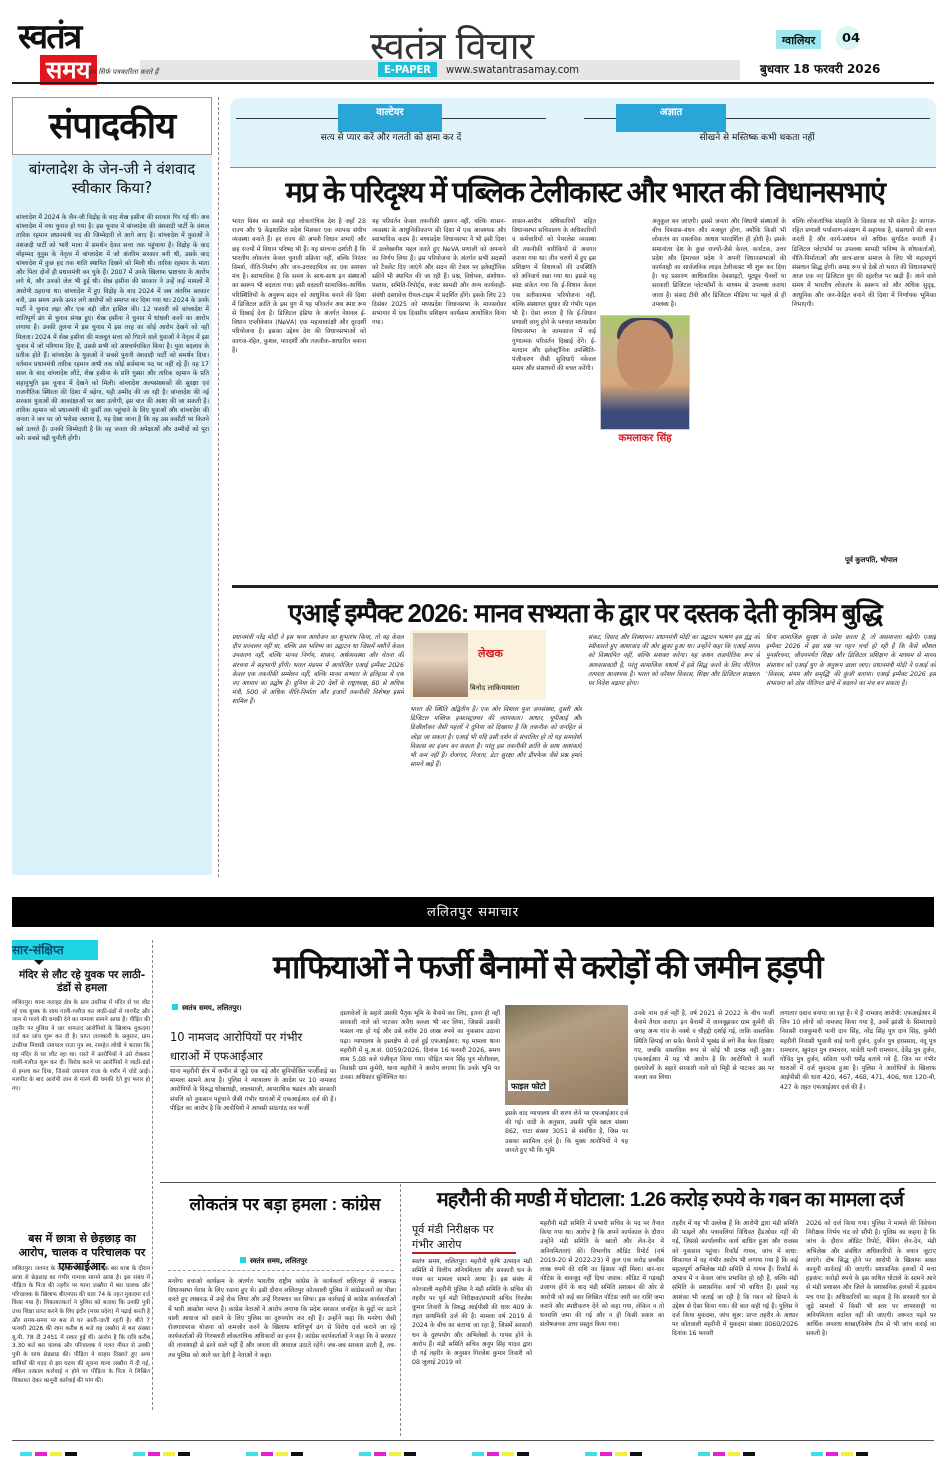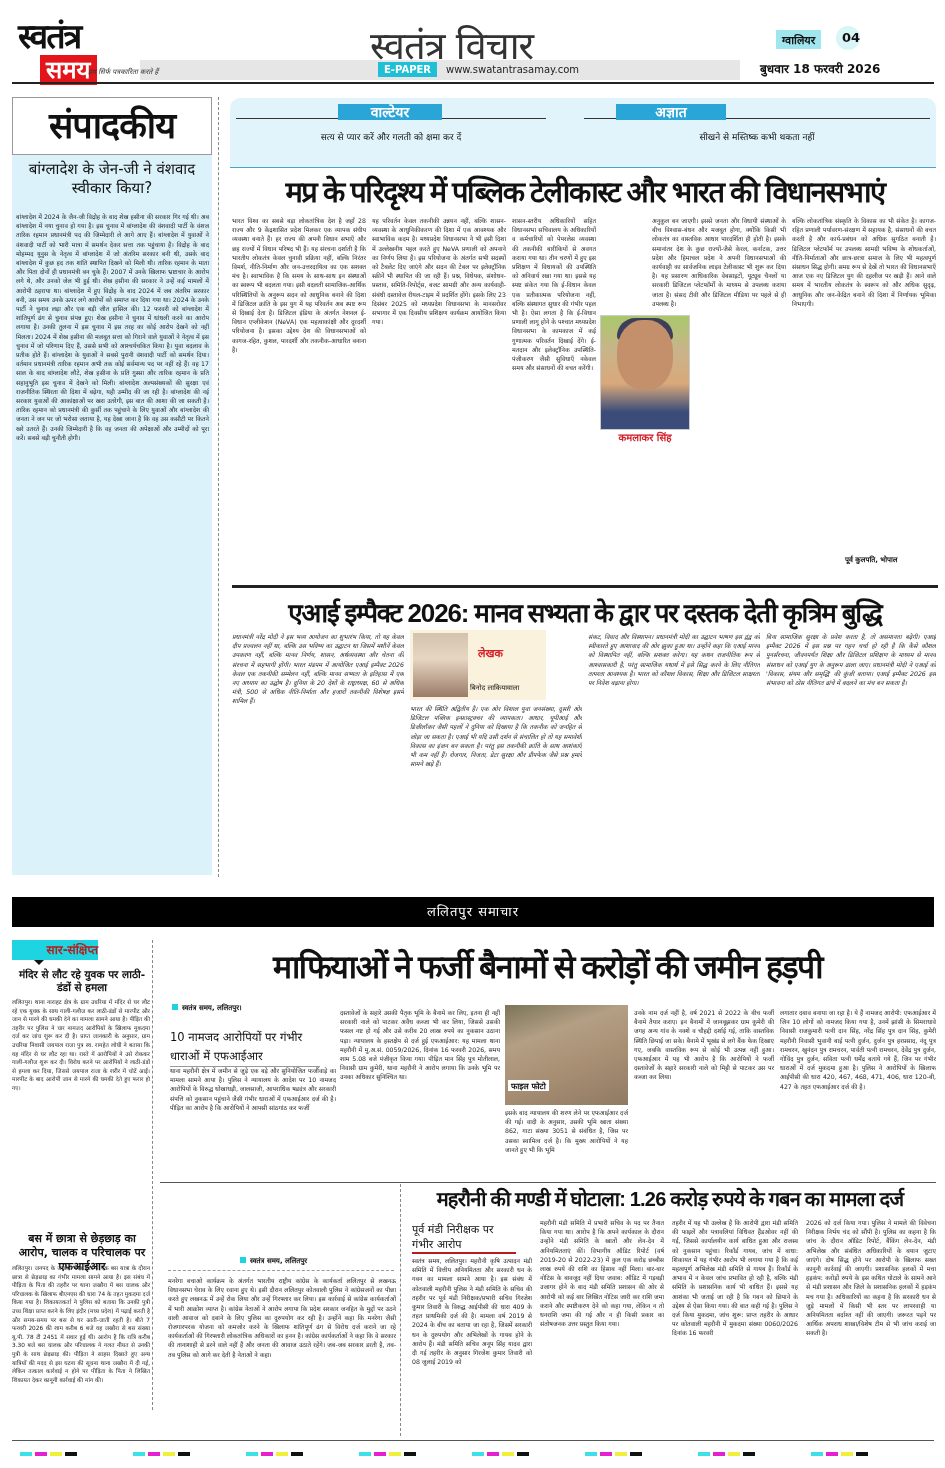--- a/index.html
+++ b/index.html
@@ -21,39 +21,39 @@
 #rule1{left:12px;top:82px;width:922px;height:2px;background:#222}
 
 #edit-box{left:12px;top:97px;width:200px;height:58px;border:1px solid #999;background:#fff}
 #edit-title{left:12px;top:100px;width:200px;text-align:center;font-size:36px;font-weight:900;font-family:"DejaVu Serif",serif;letter-spacing:-1px}
 #edit-col{left:12px;top:155px;width:200px;height:720px;background:#dcf2fa}
 #edit-head{left:16px;top:160px;width:192px;text-align:center;font-size:15px;line-height:19px}
 #edit-body{left:16px;top:212px;width:193px;height:620px}
 #vline1{left:218px;top:97px;width:1px;height:780px;border-left:1px dashed #888}
 
 #quote-box{left:230px;top:98px;width:706px;height:70px;background:#e2f4fb;border-radius:10px 10px 0 0;border-bottom:1px solid #4aa3c4}
-.qtag{background:#2aa5d8;color:#fff;font-size:14px;font-weight:bold;text-align:center;height:16px;line-height:16px}
+.qtag{background:#2aa5d8;color:#fff;font-size:10px;font-weight:bold;text-align:center;height:28px;line-height:16px}
 .qline{height:1px;background:#333}
 .qtext{font-size:9px;text-align:center}
 #h1{left:232px;top:172px;width:706px;text-align:center;font-size:29px;font-weight:900;font-family:"Liberation Sans",sans-serif;letter-spacing:-1.5px;line-height:40px}
 .col{position:absolute}
 #photo1{left:600px;top:315px;width:90px;height:115px;background:linear-gradient(#a8c86b 0%,#c9b48a 30%,#d9a87a 60%,#3b4c7a 85%);border:1px solid #ccc}
 #face1{left:617px;top:320px;width:56px;height:70px;border-radius:45%;background:#c48f6b}
 #hair1{left:617px;top:318px;width:56px;height:22px;border-radius:28px 28px 6px 6px;background:#3d3f5a}
 #cap1{left:600px;top:430px;width:90px;background:#fff;color:#d31f27;font-size:10px;text-align:center;font-weight:bold}
 #byline1{left:845px;top:555px;font-size:7px;font-weight:bold}
 #rule2{left:232px;top:585px;width:706px;height:3px;background:#222}
 #h2{left:232px;top:594px;width:706px;text-align:center;font-size:26px;font-weight:900;letter-spacing:-1.2px;font-family:"Liberation Sans",sans-serif}
 #author-box{left:410px;top:630px;width:136px;height:70px;background:#fbf2dd}
 #author-photo{left:413px;top:633px;width:55px;height:64px;background:linear-gradient(#d3c3ae,#e7d6c2 40%,#9a7c68)}
 #author-label{left:478px;top:645px;font-size:11px;color:#d31f27;font-weight:bold}
 #author-name{left:470px;top:683px;font-size:7px}
 
 #banner{left:12px;top:897px;width:922px;height:30px;background:#000;color:#fff;text-align:center;font-size:13px;line-height:30px;letter-spacing:1px}
-#sar-tag{left:12px;top:940px;width:86px;height:20px;background:#1ed4e0;color:#b91c1c;font-size:12px;font-weight:bold;text-align:right;line-height:20px}
+#sar-tag{left:12px;top:940px;width:86px;height:20px;background:#1ed4e0;color:#0c4a6e;font-size:12px;font-weight:bold;text-align:left;line-height:20px}
 #sar-arrow{left:34px;top:960px;width:0;height:0;border-left:5px solid transparent;border-right:5px solid transparent;border-top:5px solid #111}
 #sar-h{left:12px;top:968px;width:140px;text-align:center;font-size:10.5px;font-weight:bold;line-height:13px}
 #vline2{left:152px;top:940px;width:1px;height:470px;border-left:1px dashed #888}
 #h3{left:160px;top:945px;width:775px;text-align:center;font-size:32px;font-weight:900;letter-spacing:-1.5px;font-family:Liberation Sans, sans-serif;line-height:44px}
 .dateline{font-size:7px;font-weight:bold}
 .dateline::before{content:"";display:inline-block;width:6px;height:6px;background:#1ed4e0;margin-right:4px}
 #sub1{left:170px;top:1028px;width:150px;font-size:11.5px;line-height:19px;border-bottom:1px solid #999}
 #photo2{left:505px;top:1005px;width:123px;height:100px;background:linear-gradient(160deg,#7b7358,#b39f84 30%,#a88f74 60%,#8f7a63)}
 #photo2-cap{left:508px;top:1080px;background:#fff;font-size:8px;font-weight:bold;padding:0 3px}
 #sub-bus{left:12px;top:1232px;width:140px;text-align:center;font-size:11px;font-weight:bold;line-height:14px}
@@ -132,20 +132,21 @@
 <div class="col txt" style="left:170px;top:1066px;width:166px;height:110px">थाना महरौनी क्षेत्र में जमीन से जुड़े एक बड़े और सुनियोजित फर्जीवाड़े का मामला सामने आया है। पुलिस ने न्यायालय के आदेश पर 10 नामजद आरोपियों के विरुद्ध धोखाधड़ी, जालसाजी, आपराधिक षड्यंत्र और सरकारी संपत्ति को नुकसान पहुंचाने जैसी गंभीर धाराओं में एफआईआर दर्ज की है। पीड़ित का आरोप है कि आरोपियों ने आपसी सांठगांठ कर फर्जी</div>
 <div class="col txt" style="left:340px;top:1008px;width:160px;height:168px">दस्तावेजों के सहारे उसकी पैतृक भूमि के बैनामे कर लिए, इतना ही नहीं सरकारी नाले को पाटकर अवैध कब्जा भी कर लिया, जिससे उसकी फसल नष्ट हो गई और उसे करीब 20 लाख रुपये का नुकसान उठाना पड़ा। न्यायालय के हस्तक्षेप से दर्ज हुई एफआईआर: यह मामला थाना महरौनी में मु.अ.सं. 0059/2026, दिनांक 16 फरवरी 2026, समय शाम 5.08 बजे पंजीकृत किया गया। पीड़ित मान सिंह पुत्र मोतीलाल, निवासी ग्राम कुमेरी, थाना महरौनी ने आरोप लगाया कि उनके भूमि पर उनका अधिकार सुनिश्चित था।</div>
 <div class="abs" id="photo2"></div>
 <div class="abs" id="photo2-cap">फाइल फोटो</div>
 <div class="col txt" style="left:505px;top:1108px;width:123px;height:68px">इसके बाद न्यायालय की शरण लेने पर एफआईआर दर्ज की गई। वादी के अनुसार, उसकी भूमि खाता संख्या 862, गाटा संख्या 3051 से संबंधित है, जिस पर उसका स्वामित्व दर्ज है। कि मुख्य आरोपियों ने यह जानते हुए भी कि भूमि</div>
 <div class="col txt" style="left:634px;top:1008px;width:140px;height:168px">उनके नाम दर्ज नहीं है, वर्ष 2021 से 2022 के बीच फर्जी बैनामे तैयार कराए। इन बैनामों में जानबूझकर ग्राम कुमेरी की जगह अन्य गांव के नक्शे व चौहद्दी दर्शाई गई, ताकि वास्तविक स्थिति छिपाई जा सके। बैनामे में भूखंड से लगे बैंक फेक दिखाए गए, जबकि वास्तविक रूप से कोई भी उत्पन्न नहीं हुआ। एफआईआर में यह भी आरोप है कि आरोपियों ने फर्जी दस्तावेजों के सहारे सरकारी नाले को मिट्टी से पाटकर उस पर कब्जा कर लिया।</div>
 <div class="col txt" style="left:780px;top:1008px;width:156px;height:168px">लगातार दबाव बनाया जा रहा है। ये हैं नामजद आरोपी: एफआईआर में जिन 10 लोगों को नामजद किया गया है, उनमें झांसी के सिमराधावे निवासी राजकुमारी पत्नी दान सिंह, नरेंद्र सिंह पुत्र दान सिंह, कुमेरी महरौनी निवासी भुवानी बाई पत्नी दुर्जन, दुर्जन पुत्र हरप्रसाद, नंदू पुत्र रामचरन, खुनंदन पुत्र रामचरन, पार्वती पत्नी रामचरन, देवेंद्र पुत्र दुर्जन, गोविंद पुत्र दुर्जन, सविता पत्नी धर्मेंद्र बताये गये हैं, जिन पर गंभीर धाराओं में दर्ज मुकदमा हुआ है। पुलिस ने आरोपियों के खिलाफ आईपीसी की धारा 420, 467, 468, 471, 406, धारा 120-बी, 427 के तहत एफआईआर दर्ज की है।</div>
 
 <div class="abs" style="left:160px;top:1182px;width:776px;height:1px;background:#555"></div>
 <div class="abs" id="h4">
+  <div>लोकतंत्र पर बड़ा हमला : कांग्रेस</div>
 </div>
 <div class="abs dateline" style="left:240px;top:1256px">स्वतंत्र समय, ललितपुर</div>
 <div class="abs" style="left:168px;top:1270px;width:226px;height:1px;border-top:1px dashed #999"></div>
 <div class="col txt" style="left:168px;top:1276px;width:228px;height:158px">मनरेगा बचाओ कार्यक्रम के अंतर्गत भारतीय राष्ट्रीय कांग्रेस के कार्यकर्ता ललितपुर से लखनऊ विधानसभा घेराव के लिए रवाना हुए थे। इसी दौरान ललितपुर कोतवाली पुलिस ने कांग्रेसजनों का पीछा करते हुए लखनऊ में उन्हें रोक लिया और उन्हें गिरफ्तार कर लिया। इस कार्रवाई से कांग्रेस कार्यकर्ताओं में भारी आक्रोश व्याप्त है। कांग्रेस नेताओं ने आरोप लगाया कि प्रदेश सरकार जनहित के मुद्दों पर उठने वाली आवाज को दबाने के लिए पुलिस का दुरुपयोग कर रही है। उन्होंने कहा कि मनरेगा जैसी रोजगारपरक योजना को कमजोर करने के खिलाफ शांतिपूर्ण ढंग से विरोध दर्ज कराने जा रहे कार्यकर्ताओं की गिरफ्तारी लोकतांत्रिक अधिकारों का हनन है। कांग्रेस कार्यकर्ताओं ने कहा कि वे सरकार की तानाशाही से डरने वाले नहीं हैं और जनता की आवाज उठाते रहेंगे। जब-जब सरकार डरती है, तब-तब पुलिस को आगे कर देती है नेताओं ने कहा।</div>
 <div class="abs" style="left:400px;top:1184px;width:1px;height:252px;border-left:1px dashed #888"></div>
 
 <div class="abs" id="h5">महरौनी की मण्डी में घोटाला: 1.26 करोड़ रुपये के गबन का मामला दर्ज</div>
 <div class="abs" id="sub2">पूर्व मंडी निरीक्षक पर गंभीर आरोप</div>
 <div class="col txt" style="left:412px;top:1256px;width:120px;height:178px">स्वतंत्र समय, ललितपुर। महरौनी कृषि उत्पादन मंडी समिति में वित्तीय अनियमितता और सरकारी धन के गबन का मामला सामने आया है। इस संबंध में कोतवाली महरौनी पुलिस ने मंडी समिति के सचिव की तहरीर पर पूर्व मंडी निरीक्षक/प्रभारी सचिव गिरजेश कुमार तिवारी के विरुद्ध आईपीसी की धारा 409 के तहत प्राथमिकी दर्ज की है। मामला वर्ष 2019 से 2024 के बीच का बताया जा रहा है, जिसमें सरकारी धन के दुरुपयोग और अभिलेखों के गायब होने के आरोप हैं। मंडी समिति सचिव अनूप सिंह यादव द्वारा दी गई तहरीर के अनुसार गिरजेश कुमार तिवारी को 08 जुलाई 2019 को</div>
 <div class="col txt" style="left:540px;top:1218px;width:124px;height:216px">महरौनी मंडी समिति में प्रभारी सचिव के पद पर तैनात किया गया था। आरोप है कि अपने कार्यकाल के दौरान उन्होंने मंडी समिति के खातों और लेन-देन में अनियमितताएं कीं। विभागीय ऑडिट रिपोर्ट (वर्ष 2019-20 से 2022-23) में कुल एक करोड़ छब्बीस लाख रुपये की राशि का हिसाब नहीं मिला। बार-बार नोटिस के बावजूद नहीं दिया जवाब: ऑडिट में गड़बड़ी उजागर होने के बाद मंडी समिति प्रशासन की ओर से आरोपी को कई बार लिखित नोटिस जारी कर राशि जमा कराने और स्पष्टीकरण देने को कहा गया, लेकिन न तो धनराशि जमा की गई और न ही किसी प्रकार का संतोषजनक उत्तर प्रस्तुत किया गया।</div>

